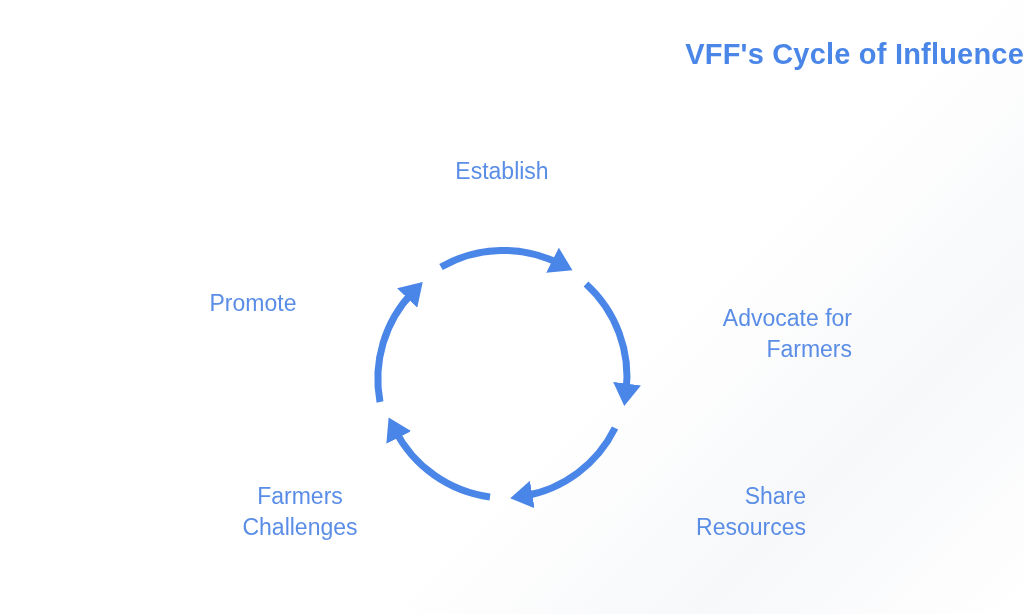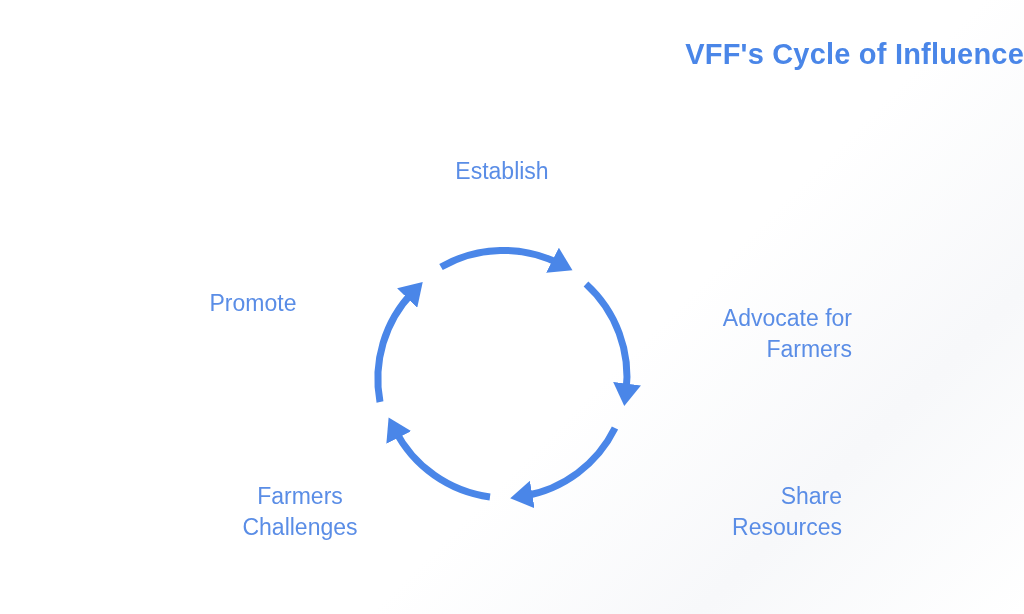--- a/index.html
+++ b/index.html
@@ -44,21 +44,21 @@
 
 <div class="label center" style="left:402px; top:156px; width:200px;">
   <div>Establish</div>
 </div>
 
 <div class="label left" style="left:652px; top:303px; width:200px;">
   <div>Advocate for</div>
   <div>Farmers</div>
 </div>
 
-<div class="label left" style="left:642px; top:481px; width:200px;">
+<div class="label left" style="left:606px; top:481px; width:200px;">
   <div>Share</div>
   <div>Resources</div>
 </div>
 
 <div class="label right" style="left:200px; top:481px; width:200px;">
   <div>Farmers</div>
   <div>Challenges</div>
 </div>
 
 <div class="label right" style="left:153px; top:288px; width:200px;">

